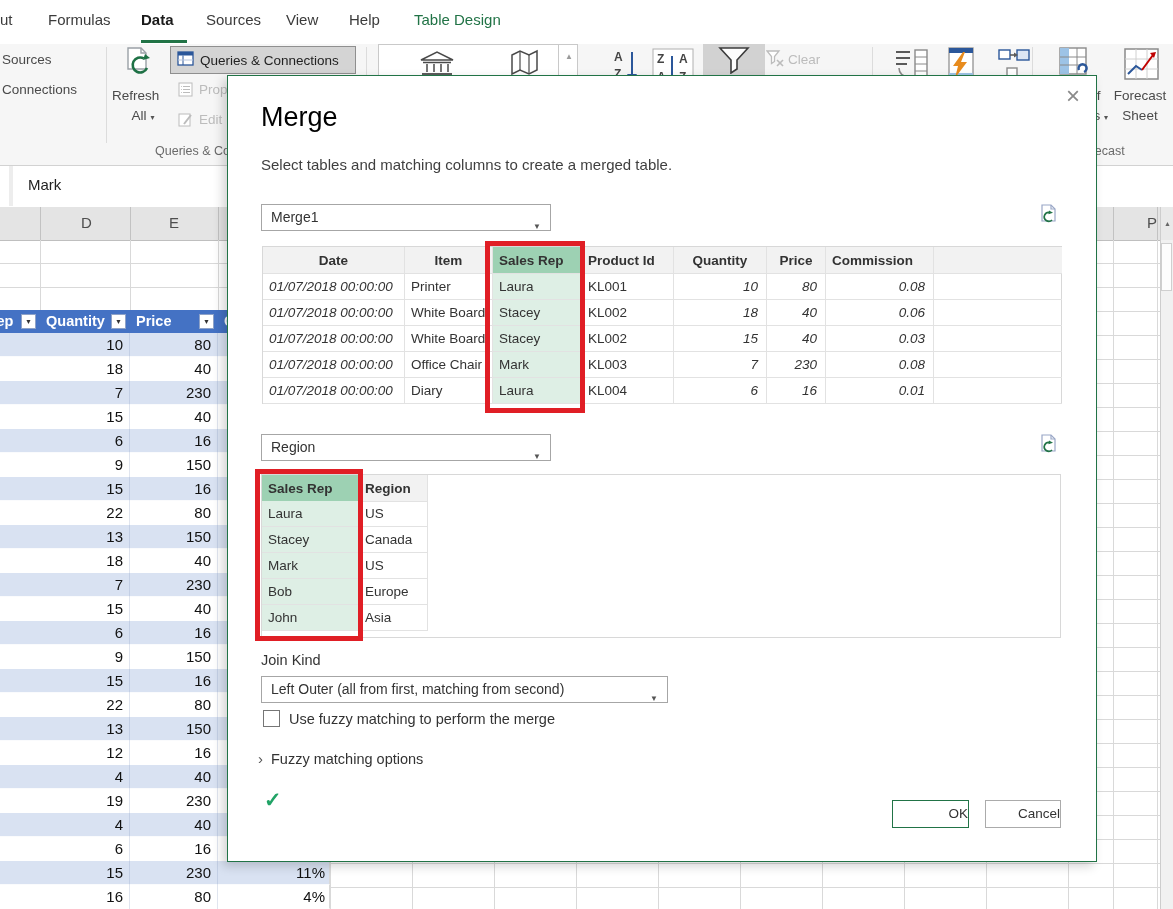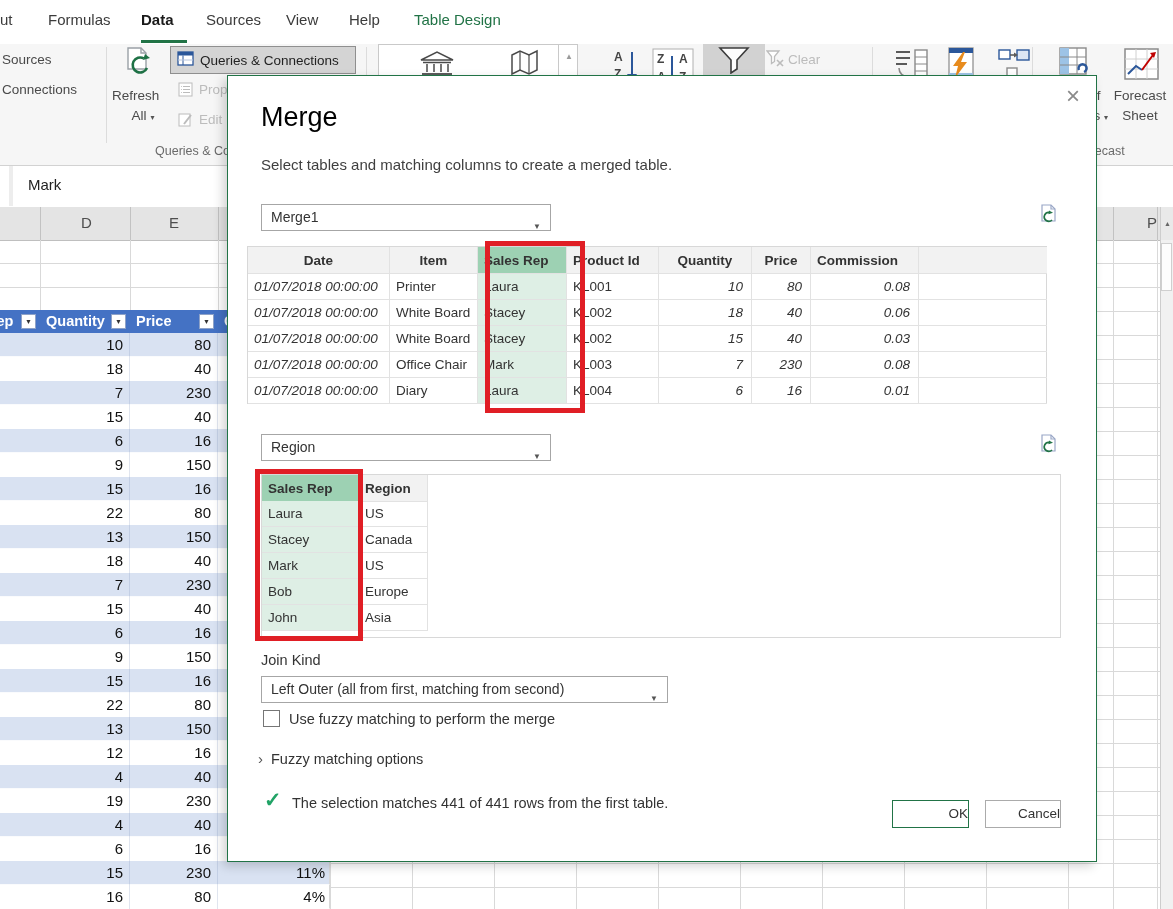--- a/index.html
+++ b/index.html
@@ -448,21 +448,21 @@
     </div>
     <span class="abs icon" style="left:812px;top:128px">
       <svg width="18" height="22" viewBox="0 0 18 22">
         <path d="M2 1 h9 l4 4 v12 h-13 z" fill="#fff" stroke="#9aa7c7" stroke-width="1.2"></path>
         <path d="M11 1 v4 h4" fill="none" stroke="#9aa7c7" stroke-width="1.2"></path>
         <path d="M12 16 a4.5 4.5 0 1 1 -2 -7.5" fill="none" stroke="#217346" stroke-width="1.7"></path>
         <path d="M9 6.5 l4 2.2 -4.6 1.6 Z" fill="#217346"></path>
       </svg>
     </span>
 
-    <div class="abs pqtbl" id="tbl1" style="left:19px;top:170px;width:800px;height:158px">
+    <div class="abs pqtbl" id="tbl1" style="left:34px;top:170px;width:800px;height:158px">
         <div class="abs tcell thead ac" style="left: 0px; width: 142px; top: 0px;">Date</div>
         <div class="abs tcell thead ac" style="left: 142px; width: 88px; top: 0px;">Item</div>
         <div class="abs tcell thead al green-h" style="left: 230px; width: 89px; top: 0px;">Sales Rep</div>
         <div class="abs tcell thead al" style="left: 319px; width: 92px; top: 0px;">Product Id</div>
         <div class="abs tcell thead ac" style="left: 411px; width: 93px; top: 0px;">Quantity</div>
         <div class="abs tcell thead ac" style="left: 504px; width: 59px; top: 0px;">Price</div>
         <div class="abs tcell thead al" style="left: 563px; width: 108px; top: 0px;">Commission</div>
         <div class="abs tcell thead" style="left: 671px; width: 128px; top: 0px; border-right: none;"></div>
         <div class="abs tcell tdata al ital" style="left: 0px; width: 142px; top: 27px;">01/07/2018 00:00:00</div>
         <div class="abs tcell tdata al" style="left: 142px; width: 88px; top: 27px;">Printer</div>
@@ -545,19 +545,18 @@
     </div>
 
     <div class="abs chk"></div>
     <span class="abs chklab">Use fuzzy matching to perform the merge</span>
 
     <div class="abs expander">
       <span class="expchev">›</span><span>Fuzzy matching options</span>
     </div>
 
     <span class="abs statchk">✓</span>
-    <span class="abs stattxt">The selection matches 441 of 441 rows from the first table.</span>
 
     <div class="abs btn btn-ok">OK</div>
     <div class="abs btn btn-cancel">Cancel</div>
   </div>
 
 </div>
 
 </body></html>

